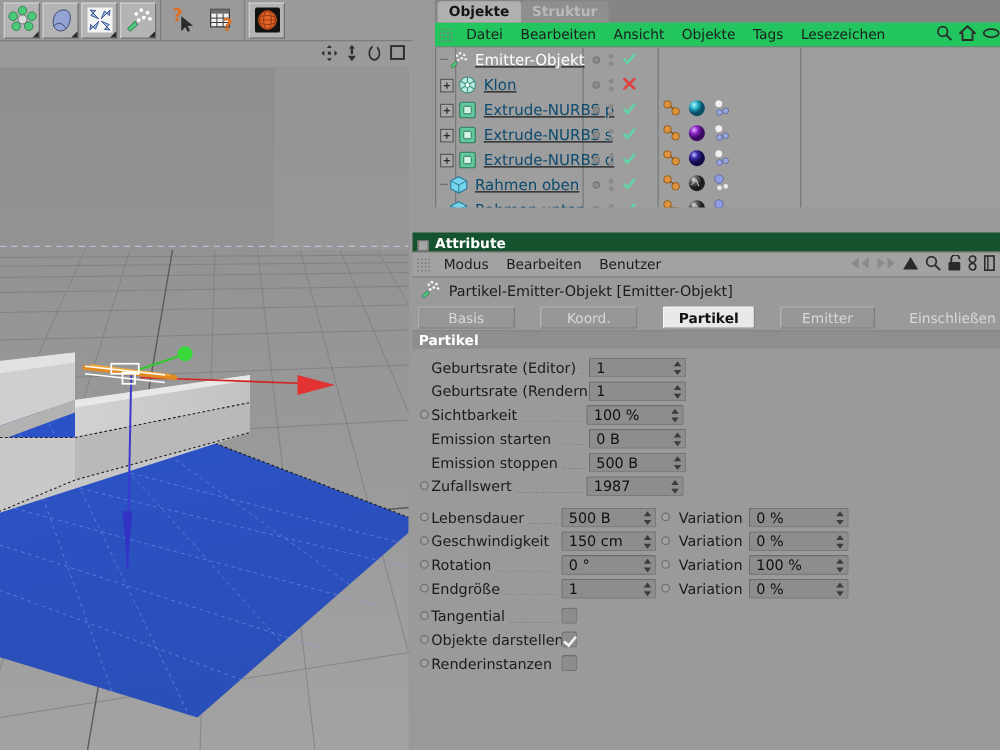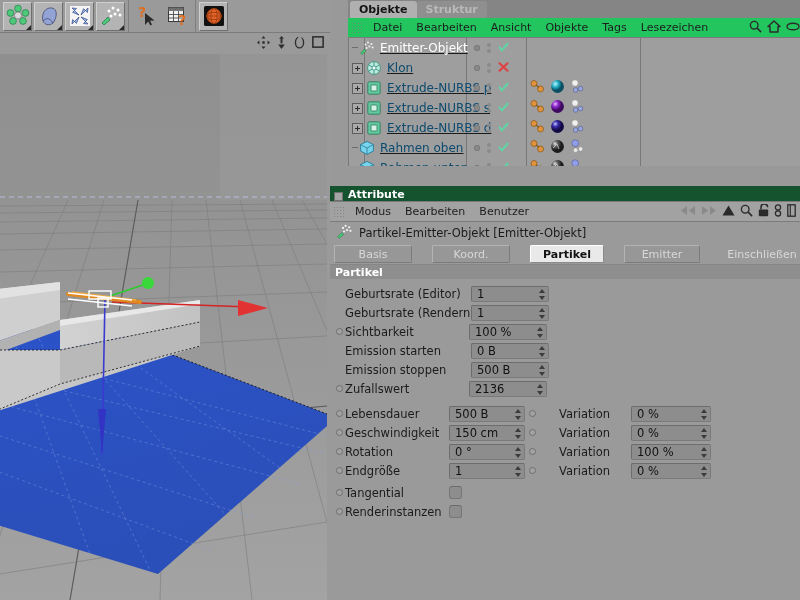--- a/index.html
+++ b/index.html
@@ -237,21 +237,21 @@
     position: relative;
   }
   .cbox.checked::after {
     content: "";
     position: absolute; left: 3px; top: 1px;
     width: 4px; height: 8px;
     border: solid #f2f2f2;
     border-width: 0 2px 2px 0;
     transform: rotate(40deg);
   }
-  .var-group { display: flex; align-items: center; gap: 21px; margin-left: 4px; flex:none;}
+  .var-group { display: flex; align-items: center; gap: 5px; margin-left: 4px; flex:none;}
 </style>
 </head>
 <body>
 
 <div id="app">
 
   <div id="left-col">
 
     <div id="top-toolbar">
       <div class="tb-group">
@@ -1005,21 +1005,21 @@
           </div>
         </div>
 
         <div class="prow">
           <span class="anim-dot"></span>
           <div class="lblbox" style="width:124px">
             <span class="plabel">Zufallswert</span>
             <span class="leader"></span>
           </div>
           <div class="field" style="width:78px">
-            <span>2136</span>
+            <span>1987</span>
             <span class="spin">
                 <i class="up"></i>
                 <i class="down"></i>
               </span>
           </div>
         </div>
 
         <div style="height:6px"></div>
 
         <div class="prow">
@@ -1129,20 +1129,27 @@
 
         <div class="prow">
           <span class="anim-dot"></span>
           <div class="lblbox" style="width:104px">
             <span class="plabel">Tangential</span>
             <span class="leader"></span>
           </div>
           <span class="cbox"></span>
         </div>
 
+        <div class="prow">
+          <span class="anim-dot"></span>
+          <div class="lblbox" style="width:104px">
+            <span class="plabel">Objekte darstellen</span>
+          </div>
+          <span class="cbox checked"></span>
+        </div>
 
         <div class="prow">
           <span class="anim-dot"></span>
           <div class="lblbox" style="width:104px">
             <span class="plabel">Renderinstanzen</span>
           </div>
           <span class="cbox"></span>
         </div>
 
       </div>

